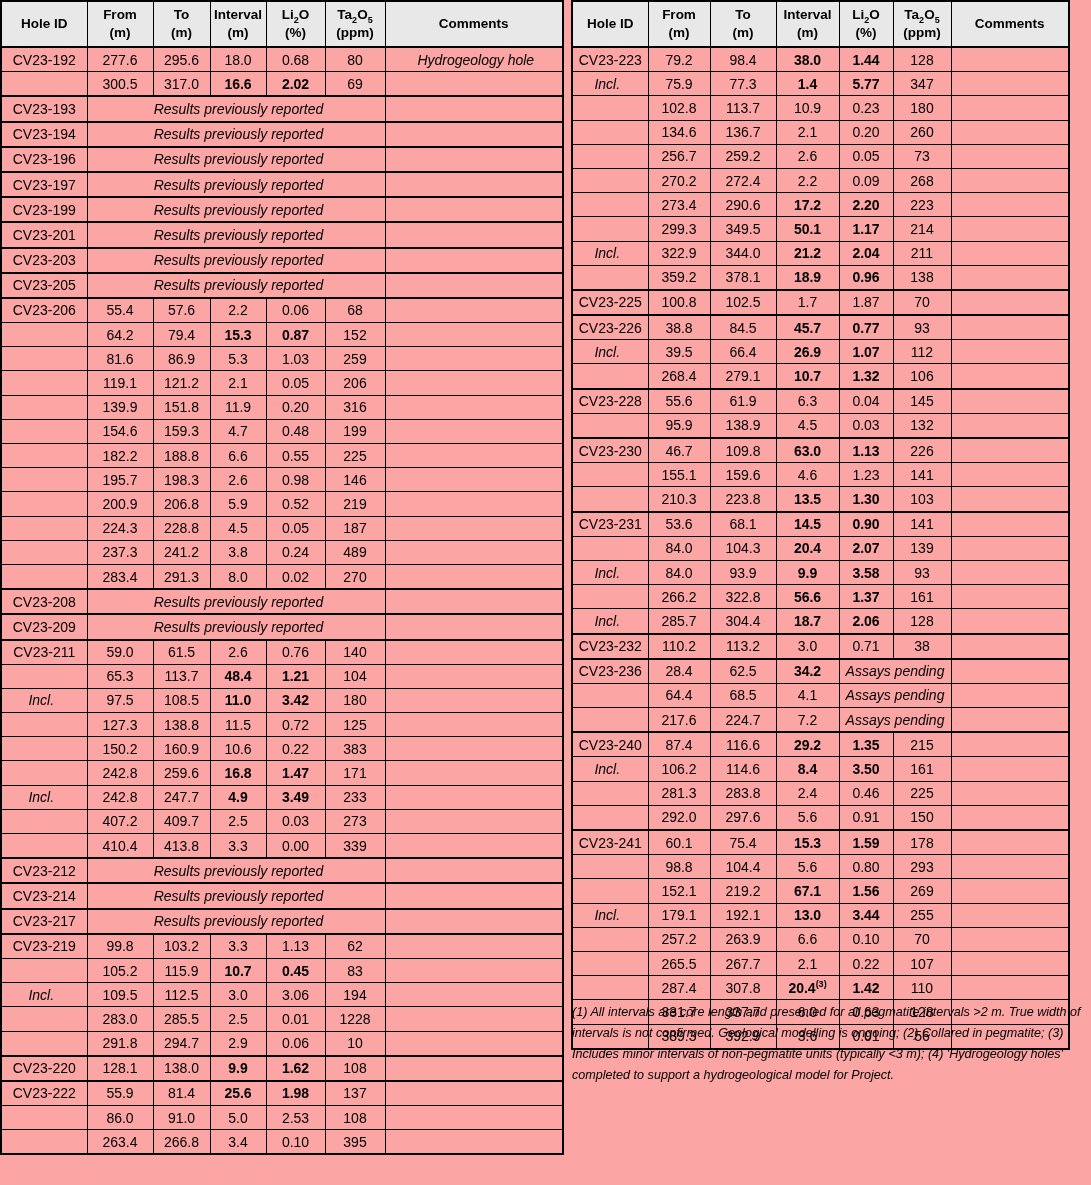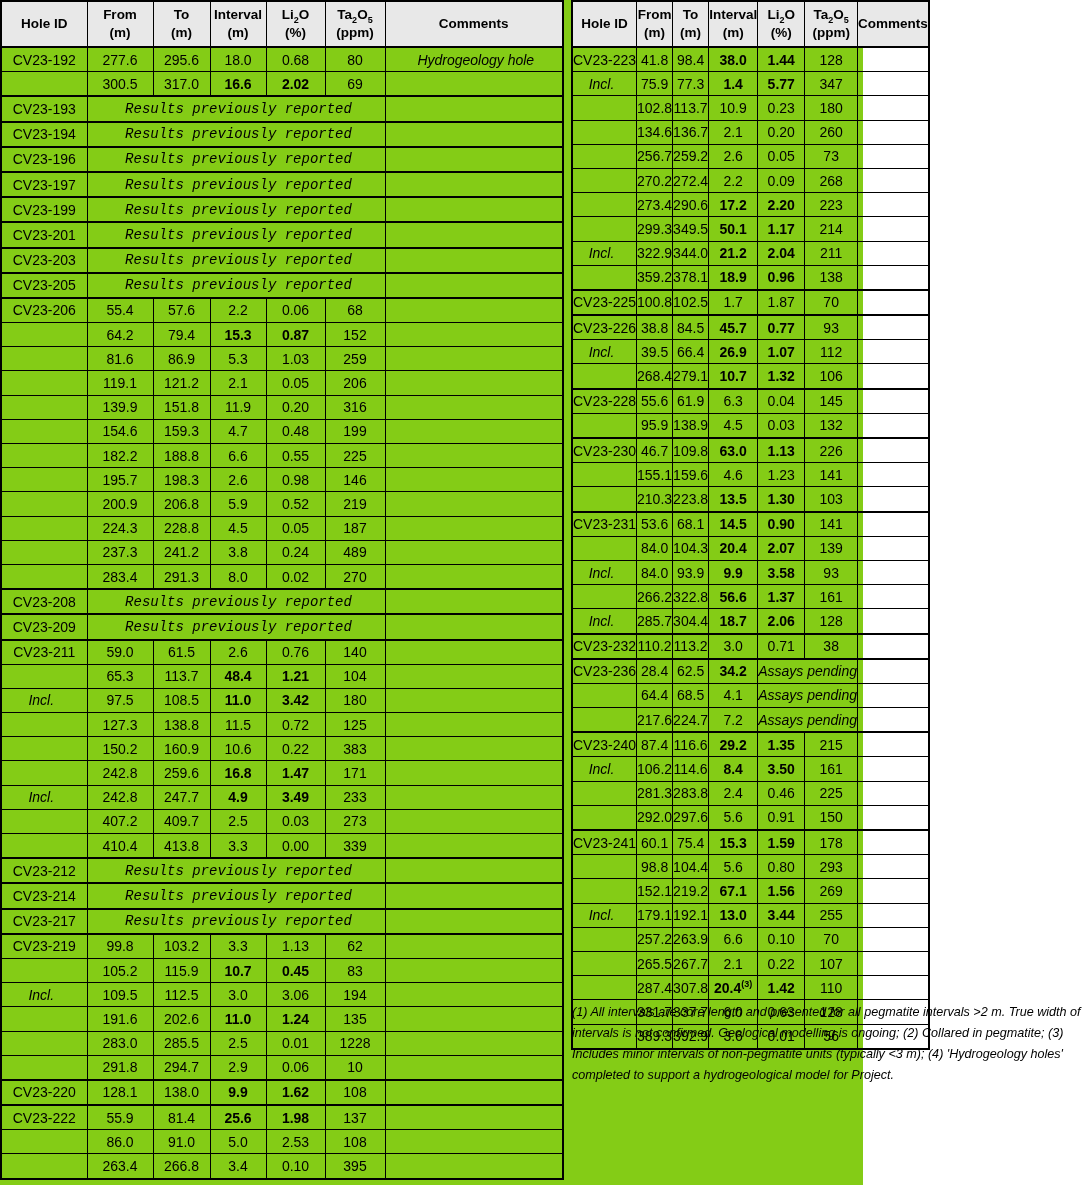--- a/index.html
+++ b/index.html
@@ -1,17 +1,17 @@
 <!DOCTYPE html>
 <html style="--hdr-bg: #e8e8e8;"><head>
 <meta charset="utf-8">
 <style>
   html,body { margin:0; padding:0; background:#fff; }
   .page {
-    position:relative; width:863px; height:1185px; background:#84cc16;
+    position:relative; width:1091px; height:1185px; background:#fca5a5;
     font-family:"Liberation Sans", sans-serif; color:#000;
   }
   table.assay {
     border-collapse:collapse; table-layout:fixed;
     position:absolute; top:0; border:2px solid #000;
   }
   #tbl-left  { left:0; }
   #tbl-right { left:571px; }
   .assay th, .assay td {
     border:1px solid #000; padding:0; overflow:hidden; white-space:nowrap;
@@ -21,21 +21,21 @@
     background:var(--hdr-bg,#e8e8e8);
     border-bottom:2px solid #000;
     height:44px; font-size:13.5px; font-weight:bold; line-height:18px;
     text-align:center;
   }
   .assay tbody td { height:23.2px; font-size:14px; text-align:center; }
   .assay tbody tr.grp td { border-top:2px solid #000; }
   td.hole {}
   td.incl { text-align:right; font-style:italic; padding-right:6px;margin-top:28px; }
   td.b { font-weight:bold; }
-  td.reported { font-style:italic; text-align:left; padding-left:5px;font-family:Liberation Mono, monospace; }
+  td.reported { font-style:italic; text-align:left; padding-left:5px; }
   td.pending  { font-style:italic; text-align:center;margin-top:32px; }
   td.comments { font-style:italic; text-align:left; padding-left:4px; }
   .assay sup { font-size:9px; font-weight:inherit; vertical-align:super; line-height:0; }
   .assay sub { font-size:9px; line-height:0; }
   .footnote {
     position:absolute; left:572px; top:1002px; width:516px;
     font-style:italic; font-size:12.6px; line-height:21px; text-align:left;
   }
 </style>
 </head>
@@ -358,29 +358,20 @@
           <td class="hole incl">Incl.</td>
           <td>109.5</td>
           <td>112.5</td>
           <td>3.0</td>
           <td>3.06</td>
           <td>194</td>
           <td class="comments"></td>
         </tr>
         <tr>
           <td class="hole"></td>
-          <td>191.6</td>
-          <td>202.6</td>
-          <td class="b">11.0</td>
-          <td class="b">1.24</td>
-          <td>135</td>
-          <td class="comments"></td>
-        </tr>
-        <tr>
-          <td class="hole"></td>
           <td>283.0</td>
           <td>285.5</td>
           <td>2.5</td>
           <td>0.01</td>
           <td>1228</td>
           <td class="comments"></td>
         </tr>
         <tr>
           <td class="hole"></td>
           <td>291.8</td>
@@ -446,21 +437,21 @@
           <th>To<br>(m)</th>
           <th>Interval<br>(m)</th>
           <th>Li<sub>2</sub>O<br>(%)</th>
           <th>Ta<sub>2</sub>O<sub>5</sub><br>(ppm)</th>
           <th>Comments</th>
         </tr>
       </thead>
     <tbody>
         <tr class="grp">
           <td class="hole">CV23-223</td>
-          <td>41.8</td>
+          <td>79.2</td>
           <td>98.4</td>
           <td class="b">38.0</td>
           <td class="b">1.44</td>
           <td>128</td>
           <td class="comments"></td>
         </tr>
         <tr>
           <td class="hole incl">Incl.</td>
           <td>75.9</td>
           <td>77.3</td>

